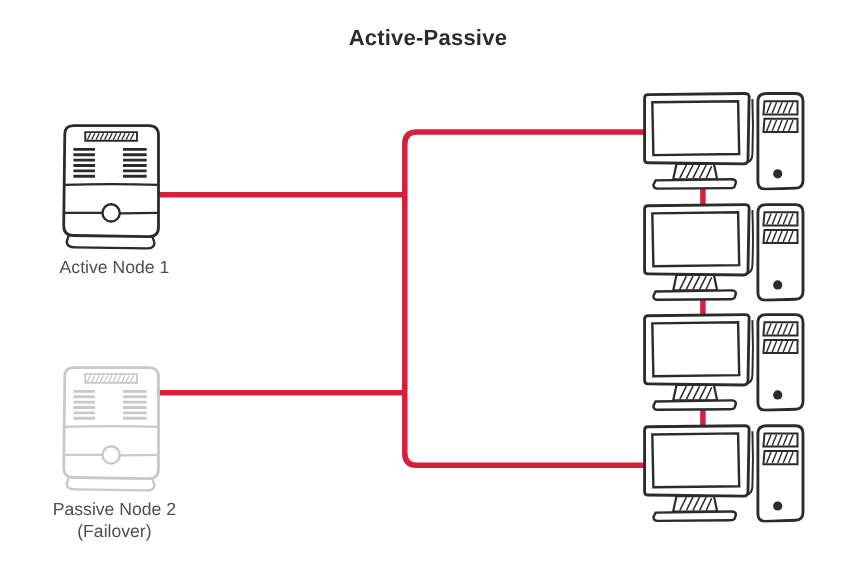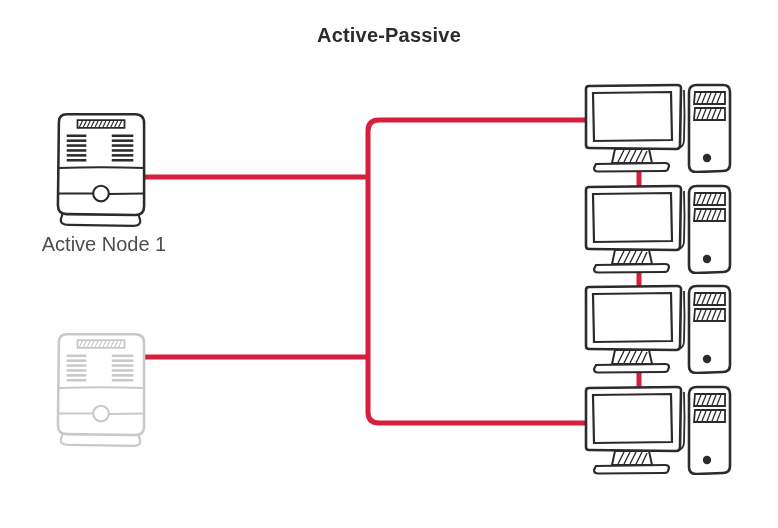--- a/index.html
+++ b/index.html
@@ -21,21 +21,21 @@
   .connector-line{
     stroke:var(--connector,#d51f3c);
     stroke-width:5;fill:none;stroke-linecap:butt;
   }
   .node-icon,.ws-icon{position:absolute;z-index:2;display:block;}
   .sketch-active{color:var(--active-stroke,#2b2b2b);}
   .sketch-passive{color:var(--passive-stroke,#c9c9c9);}
   .node-labels{
     position:absolute;z-index:3;width:180px;
     text-align:center;color:var(--label,#4f4d4d);
-    font-size:20px;line-height:20px;
+    font-size:16px;line-height:20px;
   }
   .sk{stroke:currentColor;fill:none;}
   .skw{stroke:currentColor;fill:#ffffff;}
 </style>
 </head>
 <body>
 
 <div class="canvas">
 
   <h1 class="title">Active-Passive</h1>
@@ -138,20 +138,24 @@
   <svg class="node-icon sketch-active" style="left:54px;top:110px" width="94" height="124">
     <use href="#sym-server"></use>
   </svg>
   <div class="node-labels" style="left:14px;top:234px">
     <div>Active Node 1</div>
   </div>
 
   <svg class="node-icon sketch-passive" style="left:54px;top:330px" width="94" height="124">
     <use href="#sym-server"></use>
   </svg>
+  <div class="node-labels" style="left:14px;top:454px">
+    <div>Passive Node 2</div>
+    <div>(Failover)</div>
+  </div>
 
   <svg class="ws-icon sketch-active" style="left:581px;top:83px" width="152" height="90">
       <use href="#sym-workstation"></use>
     </svg>
   <svg class="ws-icon sketch-active" style="left:581px;top:184px" width="152" height="90">
       <use href="#sym-workstation"></use>
     </svg>
   <svg class="ws-icon sketch-active" style="left:581px;top:284px" width="152" height="90">
       <use href="#sym-workstation"></use>
     </svg>

